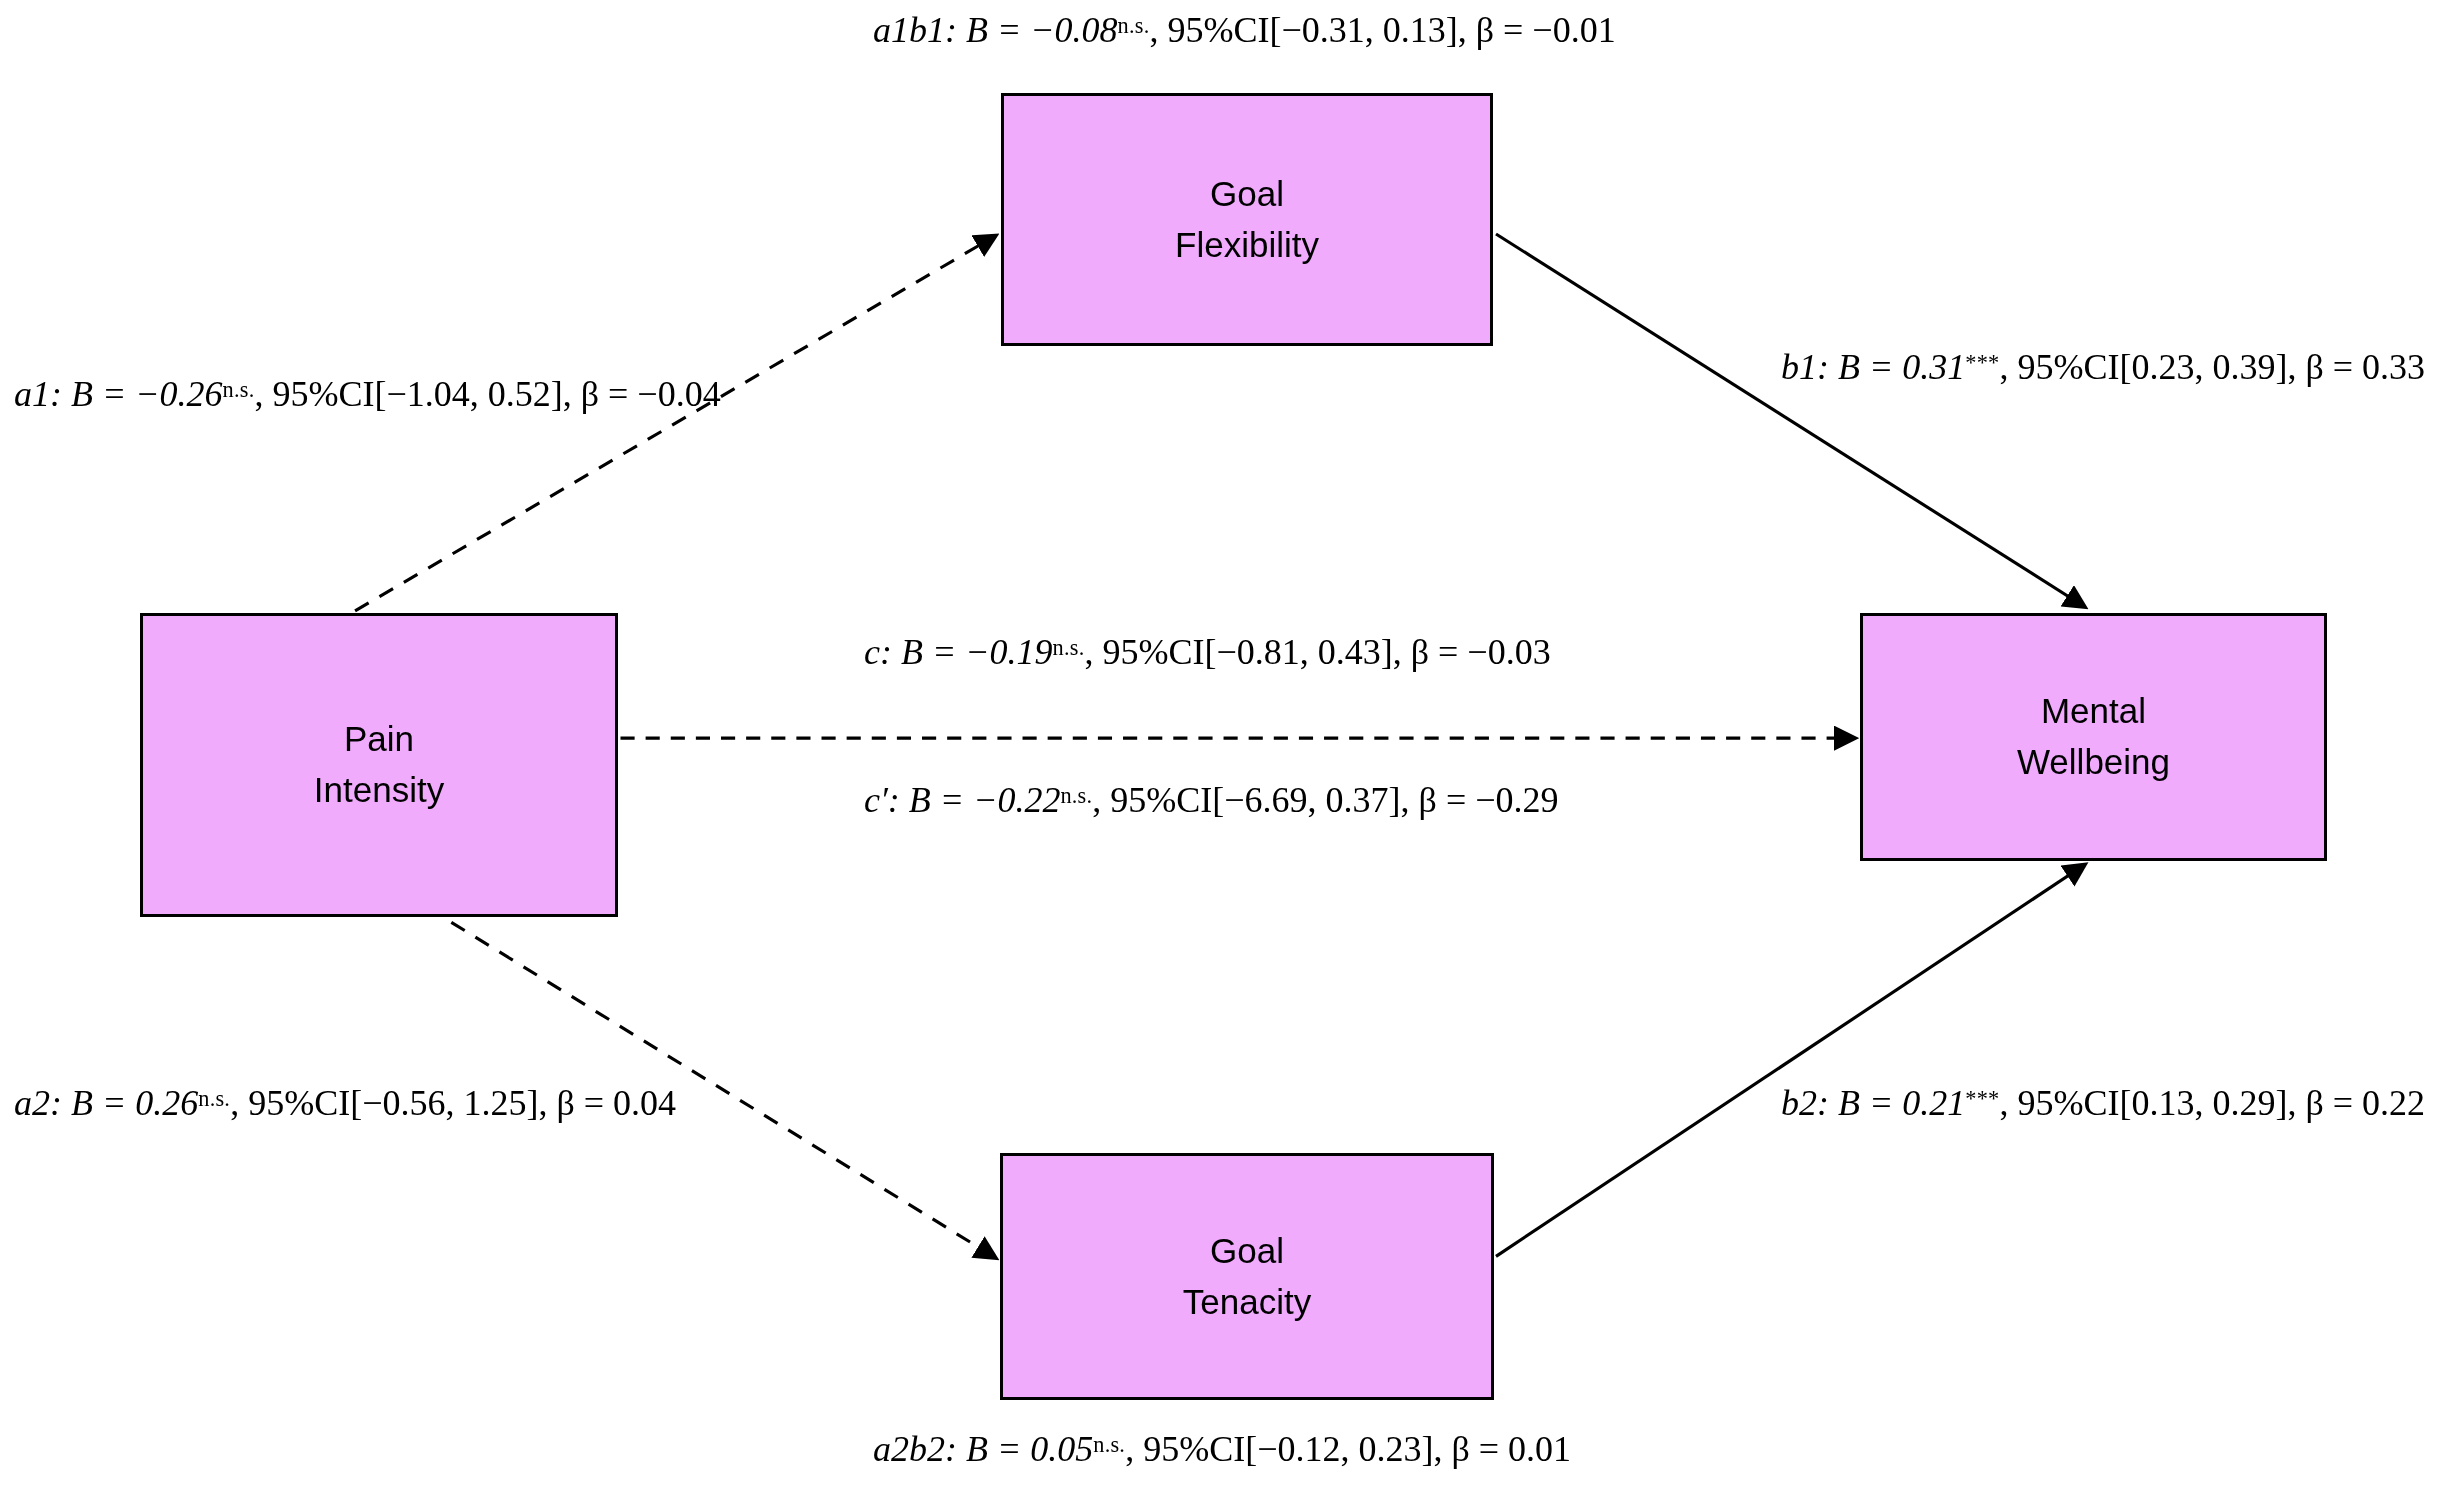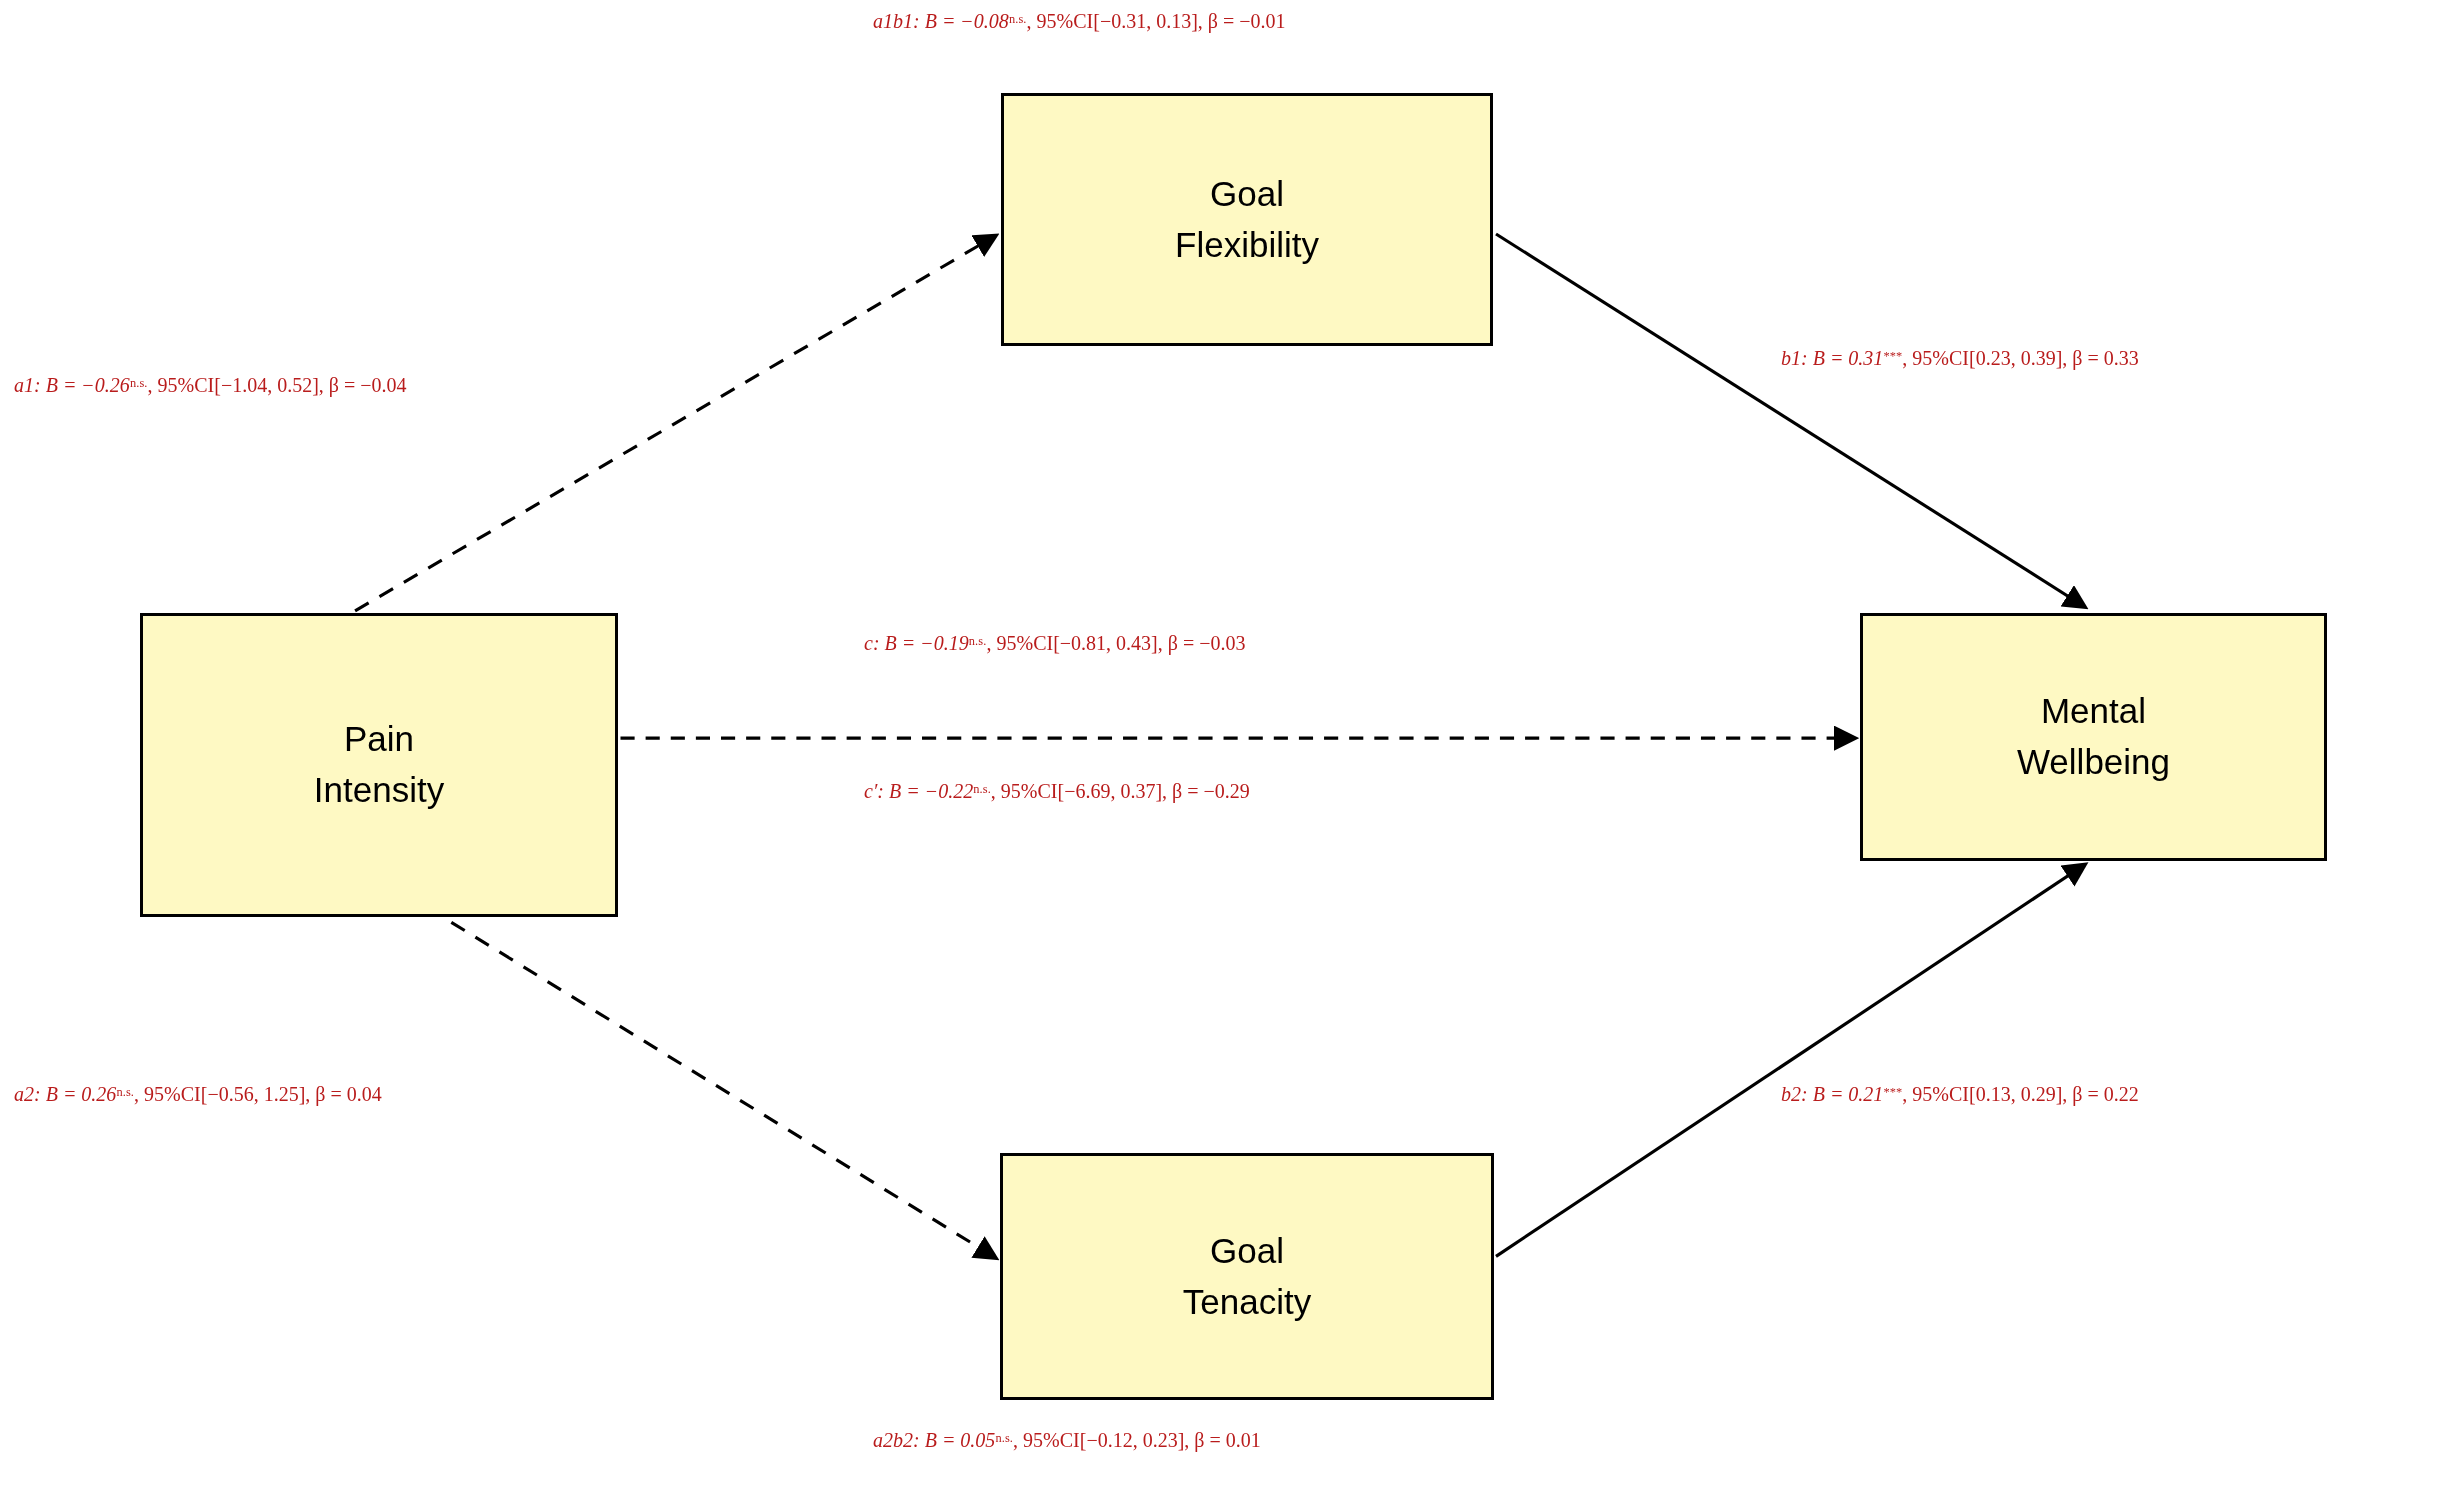--- a/index.html
+++ b/index.html
@@ -5,39 +5,39 @@
   html,body{margin:0;padding:0;background:#ffffff;}
   body{
     width:2462px;height:1488px;position:relative;overflow:hidden;
     font-family:"Liberation Sans","DejaVu Sans",sans-serif;
     color:#000000;
   }
   #diagram{position:absolute;left:0;top:0;width:2462px;height:1488px;}
 
   .node{
     position:absolute;box-sizing:border-box;
-    border:3.9px solid #000000;background:#fef9c3;
+    border:3.9px solid #000000;background:#f0abfc;
     display:flex;align-items:center;justify-content:center;
     text-align:center;line-height:1.45;
     font-size:35px;font-weight:400;
     font-family:"Liberation Sans","DejaVu Sans",sans-serif;
     z-index:3;
   }
   .node span{display:block;white-space:pre-line;}
 
   .node-pain       {left:140px; top:613px;  width:478px; height:304px;align-items:center;}
   .node-flex       {left:1001px;top:93px;  width:492px; height:253px;}
   .node-ten        {left:1000px;top:1153px; width:494px; height:247px;}
   .node-well       {left:1860px;top:613px;  width:467px; height:248px;text-align:center;}
 
   .plabel{
     position:absolute;z-index:4;
-    font-size:20px;line-height:1.2;white-space:nowrap;
+    font-size:36px;line-height:1.2;white-space:nowrap;
     font-family:"Liberation Serif","DejaVu Serif",serif;
-    color:#b91c1c;
+    color:#000000;
   }
   .plabel i{font-style:italic;}
   .plabel sup{font-size:0.62em;vertical-align:0.42em;letter-spacing:0.01em;}
 
   .lbl-a1b1{left:873px; top:9.4px;}
   .lbl-a1  {left:14px;   top:330px;margin-top:43px;}
   .lbl-b1  {left:1781px; top:346px;}
   .lbl-c   {left:864px; top:631px;}
   .lbl-cp  {left:864px; top:779px;}
   .lbl-a2  {left:14px;   top:1082px;}

